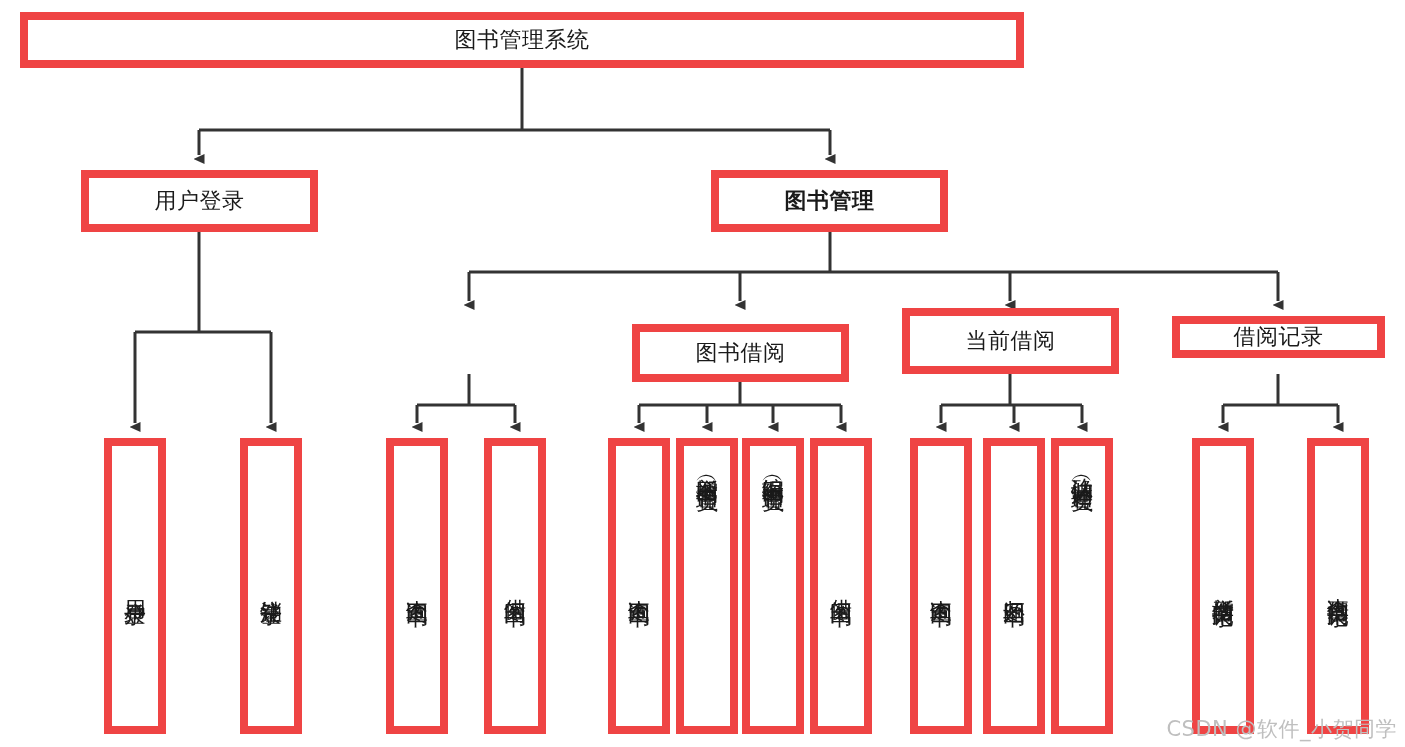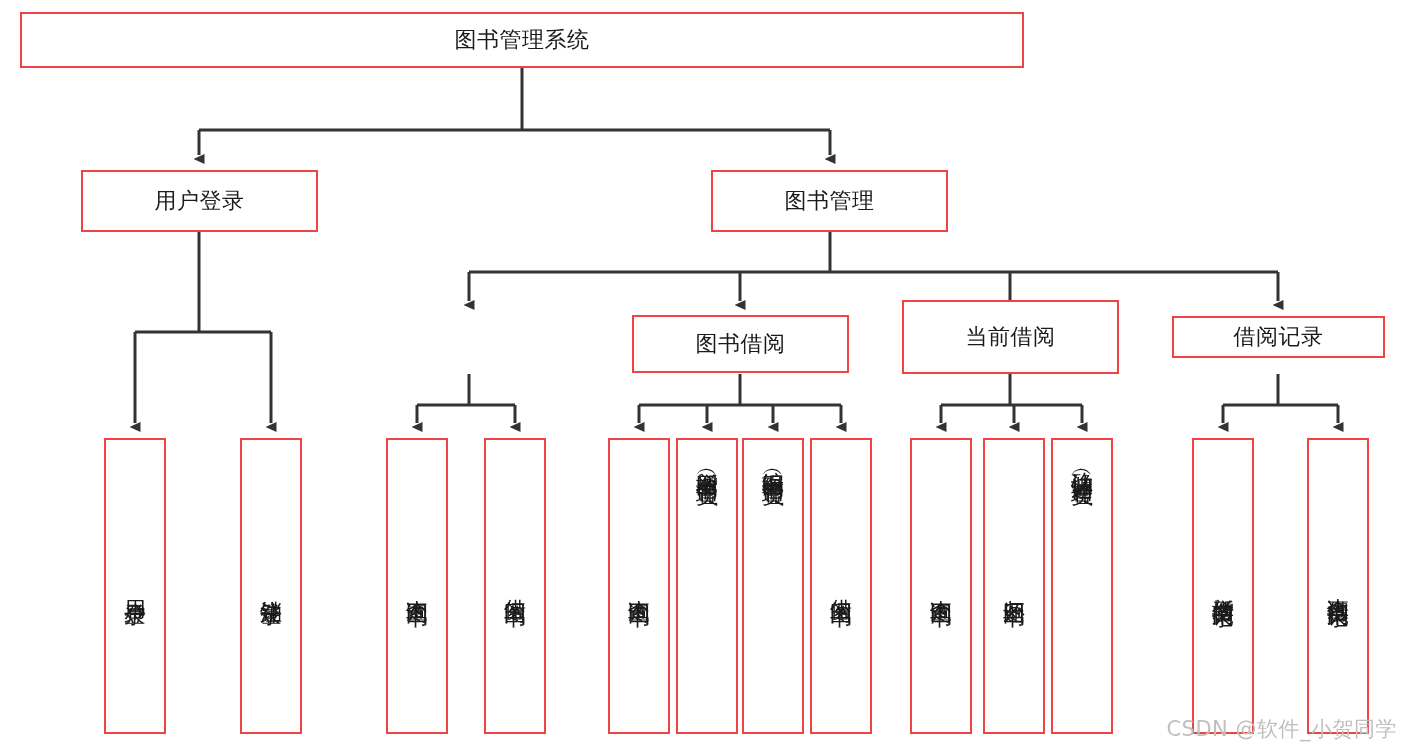--- a/index.html
+++ b/index.html
@@ -23,21 +23,21 @@
     position: absolute;
     left: 0;
     top: 0;
     width: 1405px;
     height: 747px;
   }
   .node {
     position: absolute;
     box-sizing: border-box;
     background: #ffffff;
-    border: 2px solid #ef4444;
+    border: 8px solid #ef4444;
     display: flex;
     align-items: center;
     justify-content: center;
     color: #1a1a1a;
   }
   .node-label {
     font-size: 22px;
     line-height: 1.18;
     letter-spacing: 0.5px;
     white-space: nowrap;
@@ -126,28 +126,28 @@
     </g>
   </svg>
 
   <div class="node" style="left:20px; top:12px; width:1004px; height:56px;">
     <span class="node-label">图书管理系统</span>
   </div>
 
   <div class="node" style="left:81px; top:170px; width:237px; height:62px;">
     <span class="node-label">用户登录</span>
   </div>
-  <div class="node" style="left:711px; top:170px; width:237px; height:62px;">
+  <div class="node" style="left:711px; top:170px; width:237px; height:62px;font-weight:bold;">
     <span class="node-label">图书管理</span>
   </div>
 
-  <div class="node" style="left:632px; top:315px; width:217px; height:58px;">
+  <div class="node" style="left:632px; top:324px; width:217px; height:58px;">
     <span class="node-label">图书借阅</span>
   </div>
-  <div class="node" style="left:902px; top:300px; width:217px; height:74px;align-items:center;">
+  <div class="node" style="left:902px; top:308px; width:217px; height:66px;align-items:center;">
     <span class="node-label">当前借阅</span>
   </div>
   <div class="node" style="left:1172px; top:316px; width:213px; height:42px;">
     <span class="node-label">借阅记录</span>
   </div>
 
   <div class="node vertical center-v" style="left:104px; top:438px; width:62px; height:296px;">
     <span class="node-label">用户登录</span>
   </div>
   <div class="node vertical center-v" style="left:240px; top:438px; width:62px; height:296px;">

